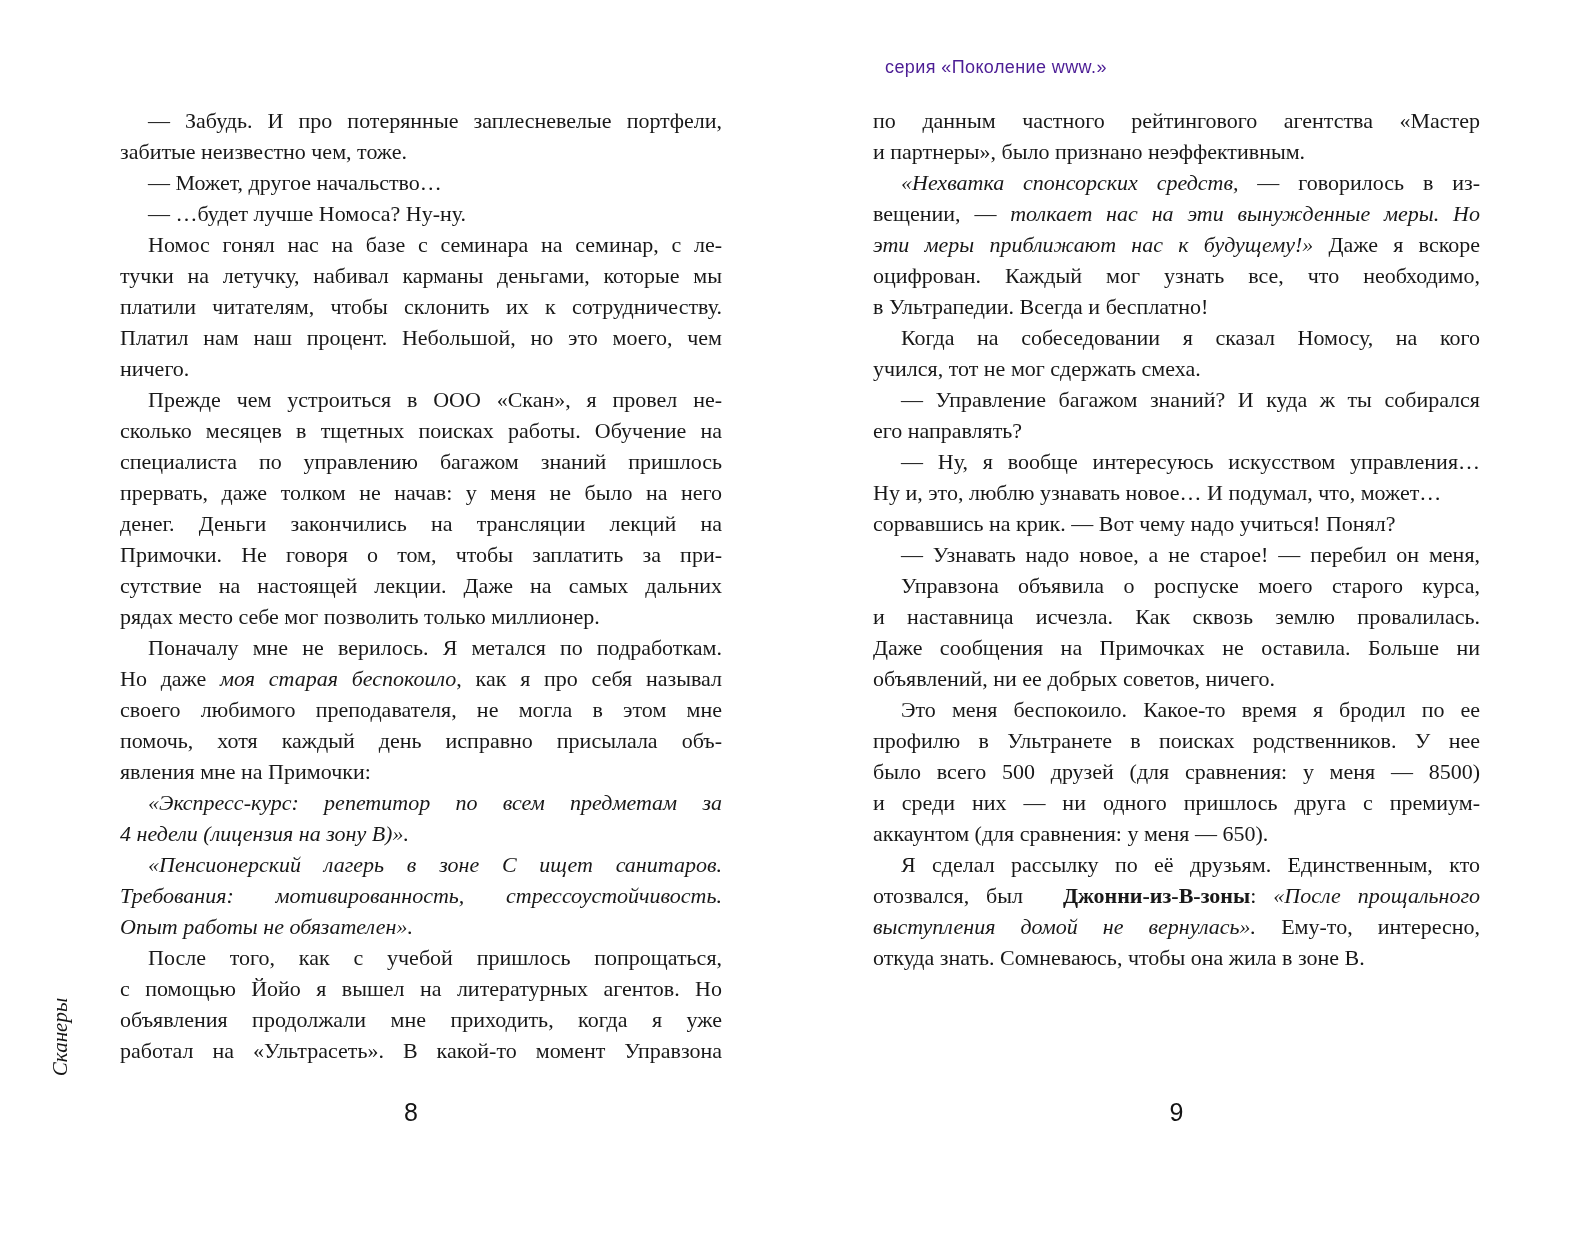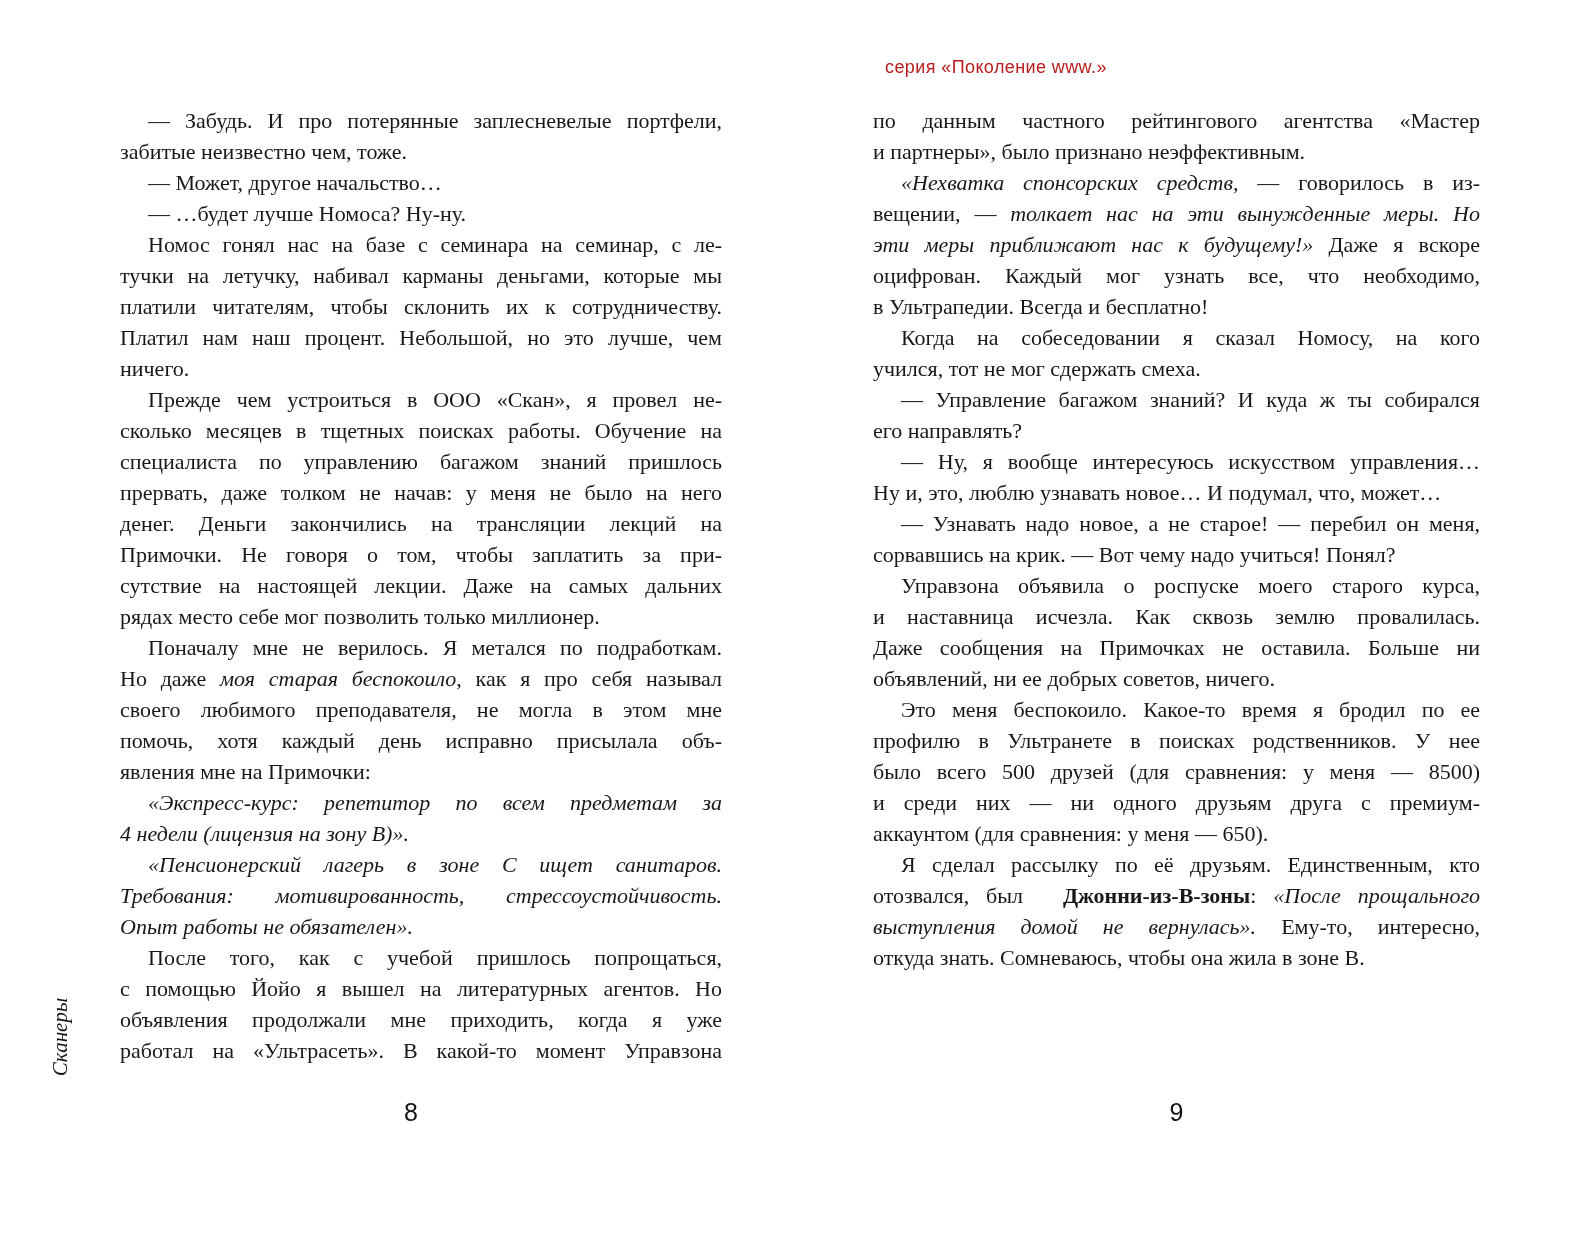--- a/index.html
+++ b/index.html
@@ -17,21 +17,21 @@
     text-align:justify;text-align-last:justify;
   }
   .line.indent{padding-left:28px;}
   .line.end{text-align-last:auto;}
   .seg-r{font-style:normal;font-weight:normal;}
   .seg-i{font-style:italic;}
   .seg-b{font-weight:bold;margin-left:23px;}
   .running-header{
     position:absolute;left:885px;top:57px;
     font-family:"Liberation Sans", sans-serif;
-    font-size:18px;letter-spacing:0.4px;color:#b91c1c;
+    font-size:18px;letter-spacing:0.4px;color:#4c1d95;
   }
   .margin-title{
     position:absolute;left:60px;top:1037px;
     transform:translate(-50%,-50%) rotate(-90deg);
     font-family:"Liberation Serif", serif;
     font-style:italic;font-size:21px;white-space:nowrap;color:#141414;
   }
   .page-number{
     position:absolute;top:1098px;
     font-family:"Liberation Sans", sans-serif;
@@ -48,21 +48,21 @@
 <div class="margin-title">Сканеры</div>
 
 <div id="left-lines" class="text-column">
     <div class="line indent"><span class="seg-r">— Забудь. И про потерянные заплесневелые портфели,</span></div>
     <div class="line end"><span class="seg-r">забитые неизвестно чем, тоже.</span></div>
     <div class="line indent end"><span class="seg-r">— Может, другое начальство…</span></div>
     <div class="line indent end"><span class="seg-r">— …будет лучше Номоса? Ну-ну.</span></div>
     <div class="line indent"><span class="seg-r">Номос гонял нас на базе с семинара на семинар, с ле-</span></div>
     <div class="line"><span class="seg-r">тучки на летучку, набивал карманы деньгами, которые мы</span></div>
     <div class="line"><span class="seg-r">платили читателям, чтобы склонить их к сотрудничеству.</span></div>
-    <div class="line"><span class="seg-r">Платил нам наш процент. Небольшой, но это лучше, чем</span></div>
+    <div class="line"><span class="seg-r">Платил нам наш процент. Небольшой, но это моего, чем</span></div>
     <div class="line end"><span class="seg-r">ничего.</span></div>
     <div class="line indent"><span class="seg-r">Прежде чем устроиться в ООО «Скан», я провел не-</span></div>
     <div class="line"><span class="seg-r">сколько месяцев в тщетных поисках работы. Обучение на</span></div>
     <div class="line"><span class="seg-r">специалиста по управлению багажом знаний пришлось</span></div>
     <div class="line"><span class="seg-r">прервать, даже толком не начав: у меня не было на него</span></div>
     <div class="line"><span class="seg-r">денег. Деньги закончились на трансляции лекций на</span></div>
     <div class="line"><span class="seg-r">Примочки. Не говоря о том, чтобы заплатить за при-</span></div>
     <div class="line"><span class="seg-r">сутствие на настоящей лекции. Даже на самых дальних</span></div>
     <div class="line end"><span class="seg-r">рядах место себе мог позволить только миллионер.</span></div>
     <div class="line indent"><span class="seg-r">Поначалу мне не верилось. Я метался по подработкам.</span></div>
@@ -88,30 +88,30 @@
     <div class="line"><span class="seg-r">вещении, — </span><span class="seg-i">толкает нас на эти вынужденные меры. Но</span></div>
     <div class="line"><span class="seg-i">эти меры приближают нас к будущему!»</span><span class="seg-r"> Даже я вскоре</span></div>
     <div class="line"><span class="seg-r">оцифрован. Каждый мог узнать все, что необходимо,</span></div>
     <div class="line end"><span class="seg-r">в Ультрапедии. Всегда и бесплатно!</span></div>
     <div class="line indent"><span class="seg-r">Когда на собеседовании я сказал Номосу, на кого</span></div>
     <div class="line end"><span class="seg-r">учился, тот не мог сдержать смеха.</span></div>
     <div class="line indent"><span class="seg-r">— Управление багажом знаний? И куда ж ты собирался</span></div>
     <div class="line end"><span class="seg-r">его направлять?</span></div>
     <div class="line indent"><span class="seg-r">— Ну, я вообще интересуюсь искусством управления…</span></div>
     <div class="line end"><span class="seg-r">Ну и, это, люблю узнавать новое… И подумал, что, может…</span></div>
+    <div class="line end"><span class="seg-r">сорвавшись на крик. — Вот чему надо учиться! Понял?</span></div>
     <div class="line indent"><span class="seg-r">— Узнавать надо новое, а не старое! — перебил он меня,</span></div>
-    <div class="line end"><span class="seg-r">сорвавшись на крик. — Вот чему надо учиться! Понял?</span></div>
     <div class="line indent"><span class="seg-r">Управзона объявила о роспуске моего старого курса,</span></div>
     <div class="line"><span class="seg-r">и наставница исчезла. Как сквозь землю провалилась.</span></div>
     <div class="line"><span class="seg-r">Даже сообщения на Примочках не оставила. Больше ни</span></div>
     <div class="line end"><span class="seg-r">объявлений, ни ее добрых советов, ничего.</span></div>
     <div class="line indent"><span class="seg-r">Это меня беспокоило. Какое-то время я бродил по ее</span></div>
     <div class="line"><span class="seg-r">профилю в Ультранете в поисках родственников. У нее</span></div>
     <div class="line"><span class="seg-r">было всего 500 друзей (для сравнения: у меня — 8500)</span></div>
-    <div class="line"><span class="seg-r">и среди них — ни одного друзьям друга с премиум-</span></div>
+    <div class="line"><span class="seg-r">и среди них — ни одного пришлось друга с премиум-</span></div>
     <div class="line end"><span class="seg-r">аккаунтом (для сравнения: у меня — 650).</span></div>
     <div class="line indent"><span class="seg-r">Я сделал рассылку по её друзьям. Единственным, кто</span></div>
     <div class="line"><span class="seg-r">отозвался, был </span><span class="seg-b">Джонни-из-В-зоны</span><span class="seg-r">: </span><span class="seg-i">«После прощального</span></div>
     <div class="line"><span class="seg-i">выступления домой не вернулась».</span><span class="seg-r"> Ему-то, интересно,</span></div>
     <div class="line end"><span class="seg-r">откуда знать. Сомневаюсь, чтобы она жила в зоне В.</span></div>
   </div>
 
 <div id="pageno-left" class="page-number">8</div>
 
 <div id="pageno-right" class="page-number">9</div>

